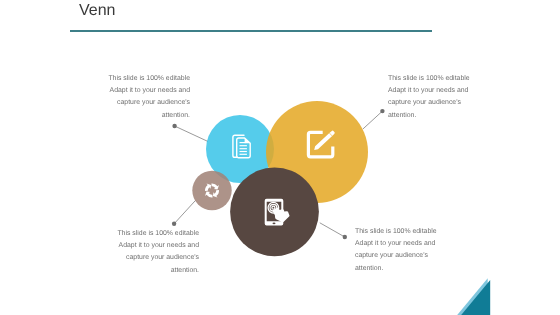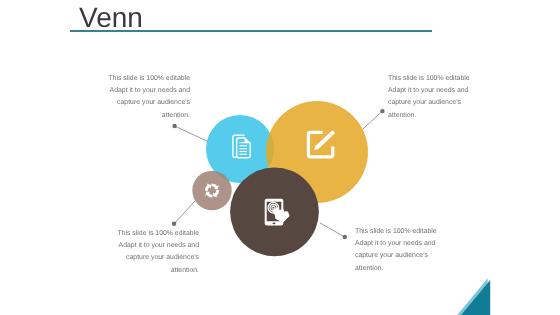--- a/index.html
+++ b/index.html
@@ -1,18 +1,18 @@
 <!DOCTYPE html>
 <html><head>
 <meta charset="utf-8">
 <style>
   html,body{margin:0;padding:0;}
   body{width:560px;height:315px;background:#ffffff;font-family:"Liberation Sans",sans-serif;overflow:hidden;-webkit-font-smoothing:antialiased;text-rendering:geometricPrecision;}
   .slide{position:relative;width:560px;height:315px;background:#fff;overflow:hidden;transform:translateZ(0);}
-  .title{position:absolute;left:79px;top:2px;font-size:28px;color:#3a3a3a;filter:saturate(0);}
+  .title{position:absolute;left:79px;top:2px;font-size:16px;color:#3a3a3a;filter:saturate(0);}
   .title-rule{position:absolute;left:70px;top:30px;width:362px;height:2px;background:#3e7f88;}
   .txt{position:absolute;font-size:6.9px;color:#6f6f6f;width:118px;filter:saturate(0);}
   .tline{height:12.2px;line-height:12.2px;white-space:nowrap;}
   .txt.r{text-align:right;}
   .txt.l{text-align:left;}
   .vsvg{position:absolute;left:0;top:0;}
 </style>
 </head>
 <body>
 

